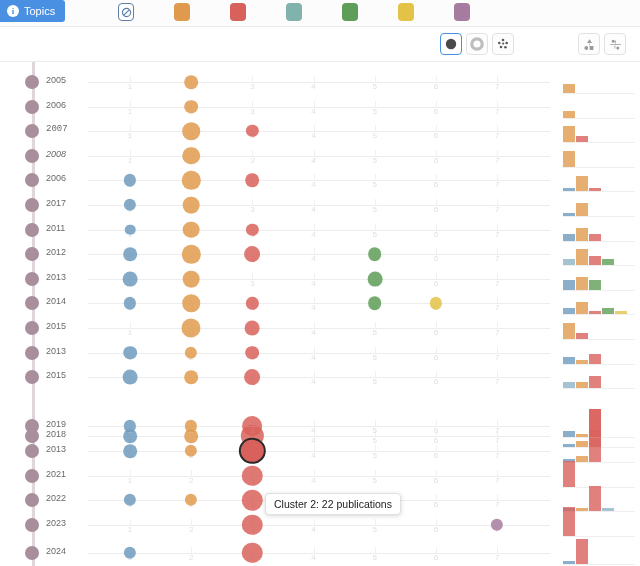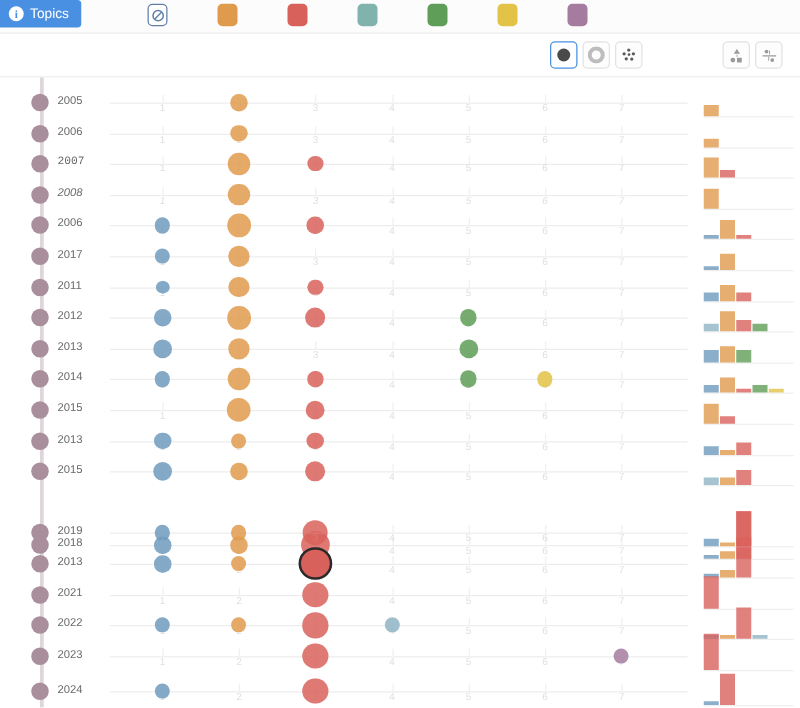--- a/index.html
+++ b/index.html
@@ -746,13 +746,14 @@
         <div class="tick-lbl" style="left: 497.2px;">7</div>
         <div class="bubble" style="left: 130px; top: 12px; width: 12.2811px; height: 12.2811px; background: rgb(110, 155, 189); opacity: 0.85;"></div>
         <div class="bubble" style="left: 252.4px; top: 12px; width: 20.4615px; height: 20.4615px; background: rgb(217, 97, 92); opacity: 0.85;"></div>
         <div class="mini">
           <div class="mini-base"></div>
           <div class="mbar" style="left: 0px; width: 12px; height: 3.16667px; background: rgb(110, 155, 189); opacity: 0.8;"></div>
           <div class="mbar" style="left: 13px; width: 12px; height: 25.3333px; background: rgb(217, 97, 92); opacity: 0.8;"></div>
         </div>
       </div>
     </div>
+  <div id="tooltip" style="left: 265px; top: 431px;">Cluster 2: 22 publications</div>
 </div>
 
 </body></html>

